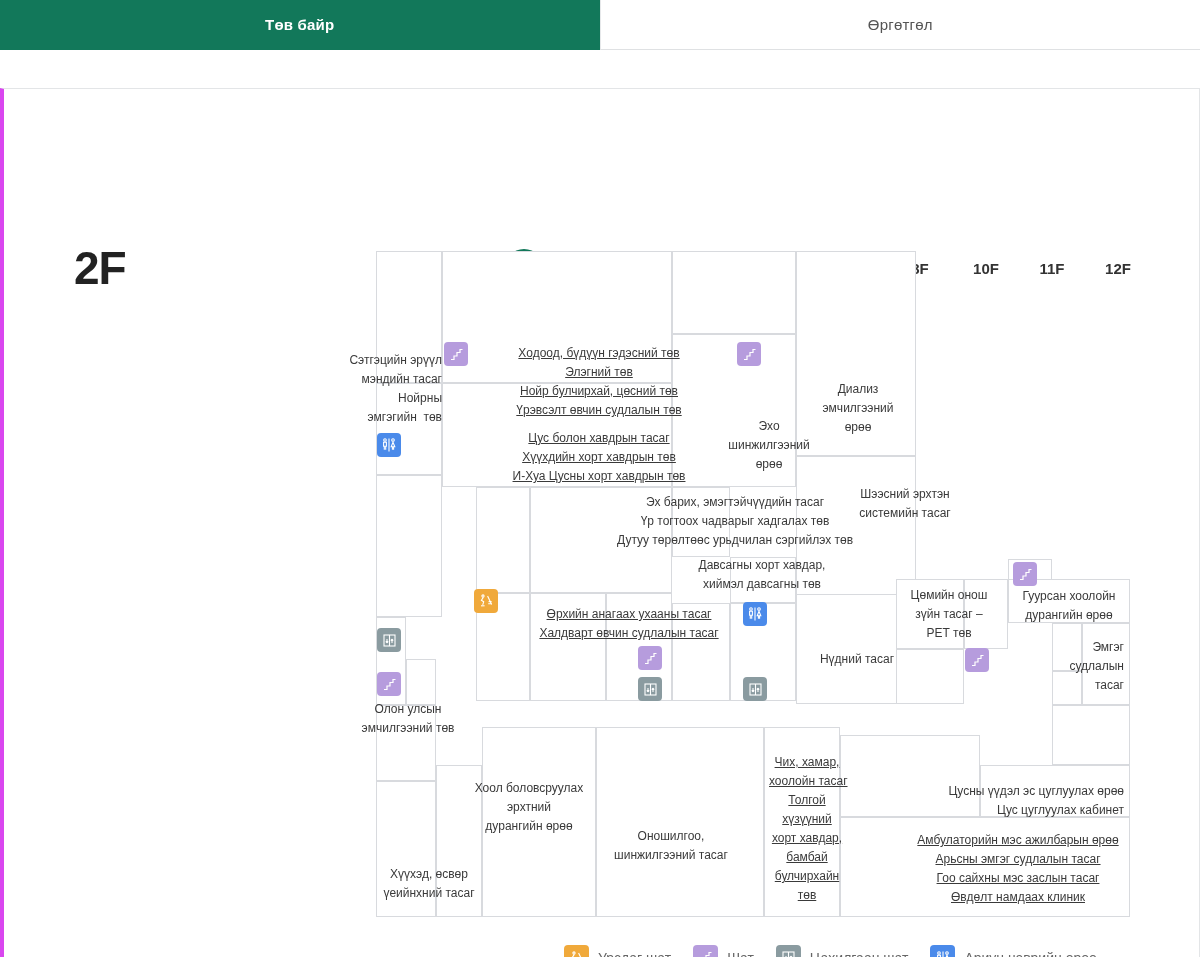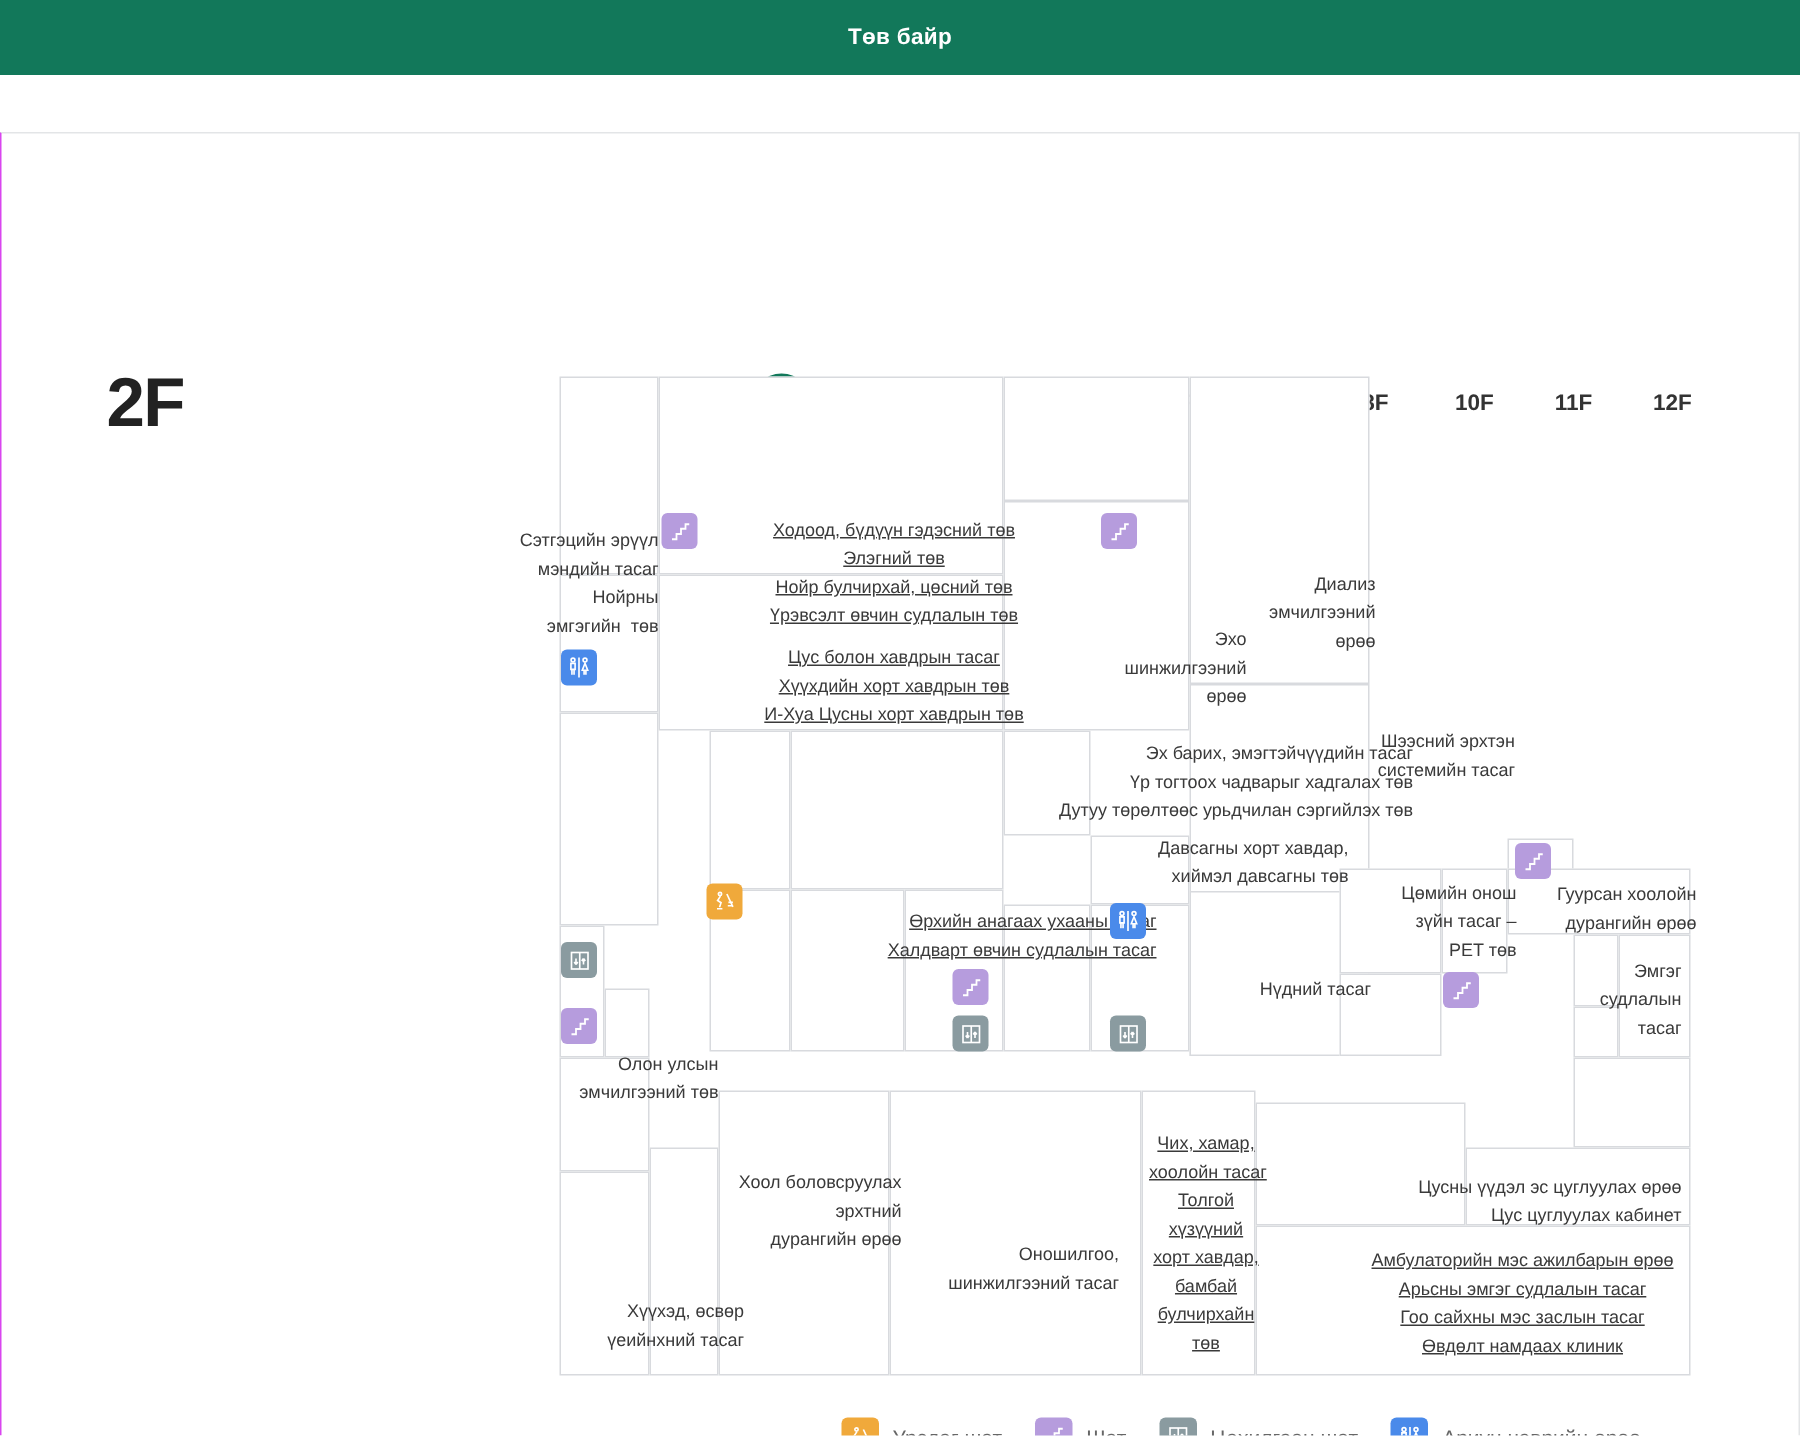--- a/index.html
+++ b/index.html
@@ -24,21 +24,21 @@
     background: #12785A; color: #ffffff; font-weight: bold;
     border-bottom: 1px solid #12785A;
   }
   .tab.inactive { border-left: 1px solid #e6e8ea; }
 
   
   .panel {
     position: absolute; left: 0; top: 88px;
     width: 1200px; height: 869px;
     border-top: 1px solid #e3e5e7;
-    border-left: 1px solid #d946ef;
+    border-left: 4px solid #d946ef;
     border-right: 1px solid #e3e5e7;
     background: #fff;
   }
 
   .floor-big {
     position: absolute; left: 70px; top: 152px;
     font-size: 46px; font-weight: bold; color: #222; letter-spacing: -1px;
   }
 
   
@@ -56,21 +56,21 @@
 
   
   .map { position: absolute; left: 0; top: 0; width: 1200px; height: 869px; }
   .rm {
     position: absolute; border: 1px solid #d8dade; background: #ffffff;
   }
   .lbl {
     position: absolute; font-size: 12px; line-height: 19px; color: #3a3a3a;
     white-space: pre; pointer-events: none;
   }
-  .lbl.c { text-align: right; }
+  .lbl.c { text-align: center; }
   .lbl.r { text-align: right; }
   .lbl.l { text-align: center; text-decoration: underline; }
 
   .hl {
     position: absolute; background: #0E7C79; color: #ffffff;
     font-size: 13.5px; font-weight: bold; line-height: 19px;
     text-align: center; display: flex; align-items: flex-start;
     justify-content: center; padding-top: 18px;
   }
 
@@ -95,20 +95,23 @@
   .leg-text { margin-left: 9px; font-size: 14px; color: #666; white-space: nowrap; }
 </style>
 </head>
 <body>
 
 <div id="root">
 
   <div class="tabs">
     <div class="tab active">
       <span>Төв байр</span>
+    </div>
+    <div class="tab inactive">
+      <span>Өргөтгөл</span>
     </div>
   </div>
 
   <div class="panel">
 
     <div class="floor-big">2F</div>
 
     <div class="floor-nav">
       <div class="floor-btn"><span>B1</span></div>
       <div class="floor-btn"><span>1F</span></div>

